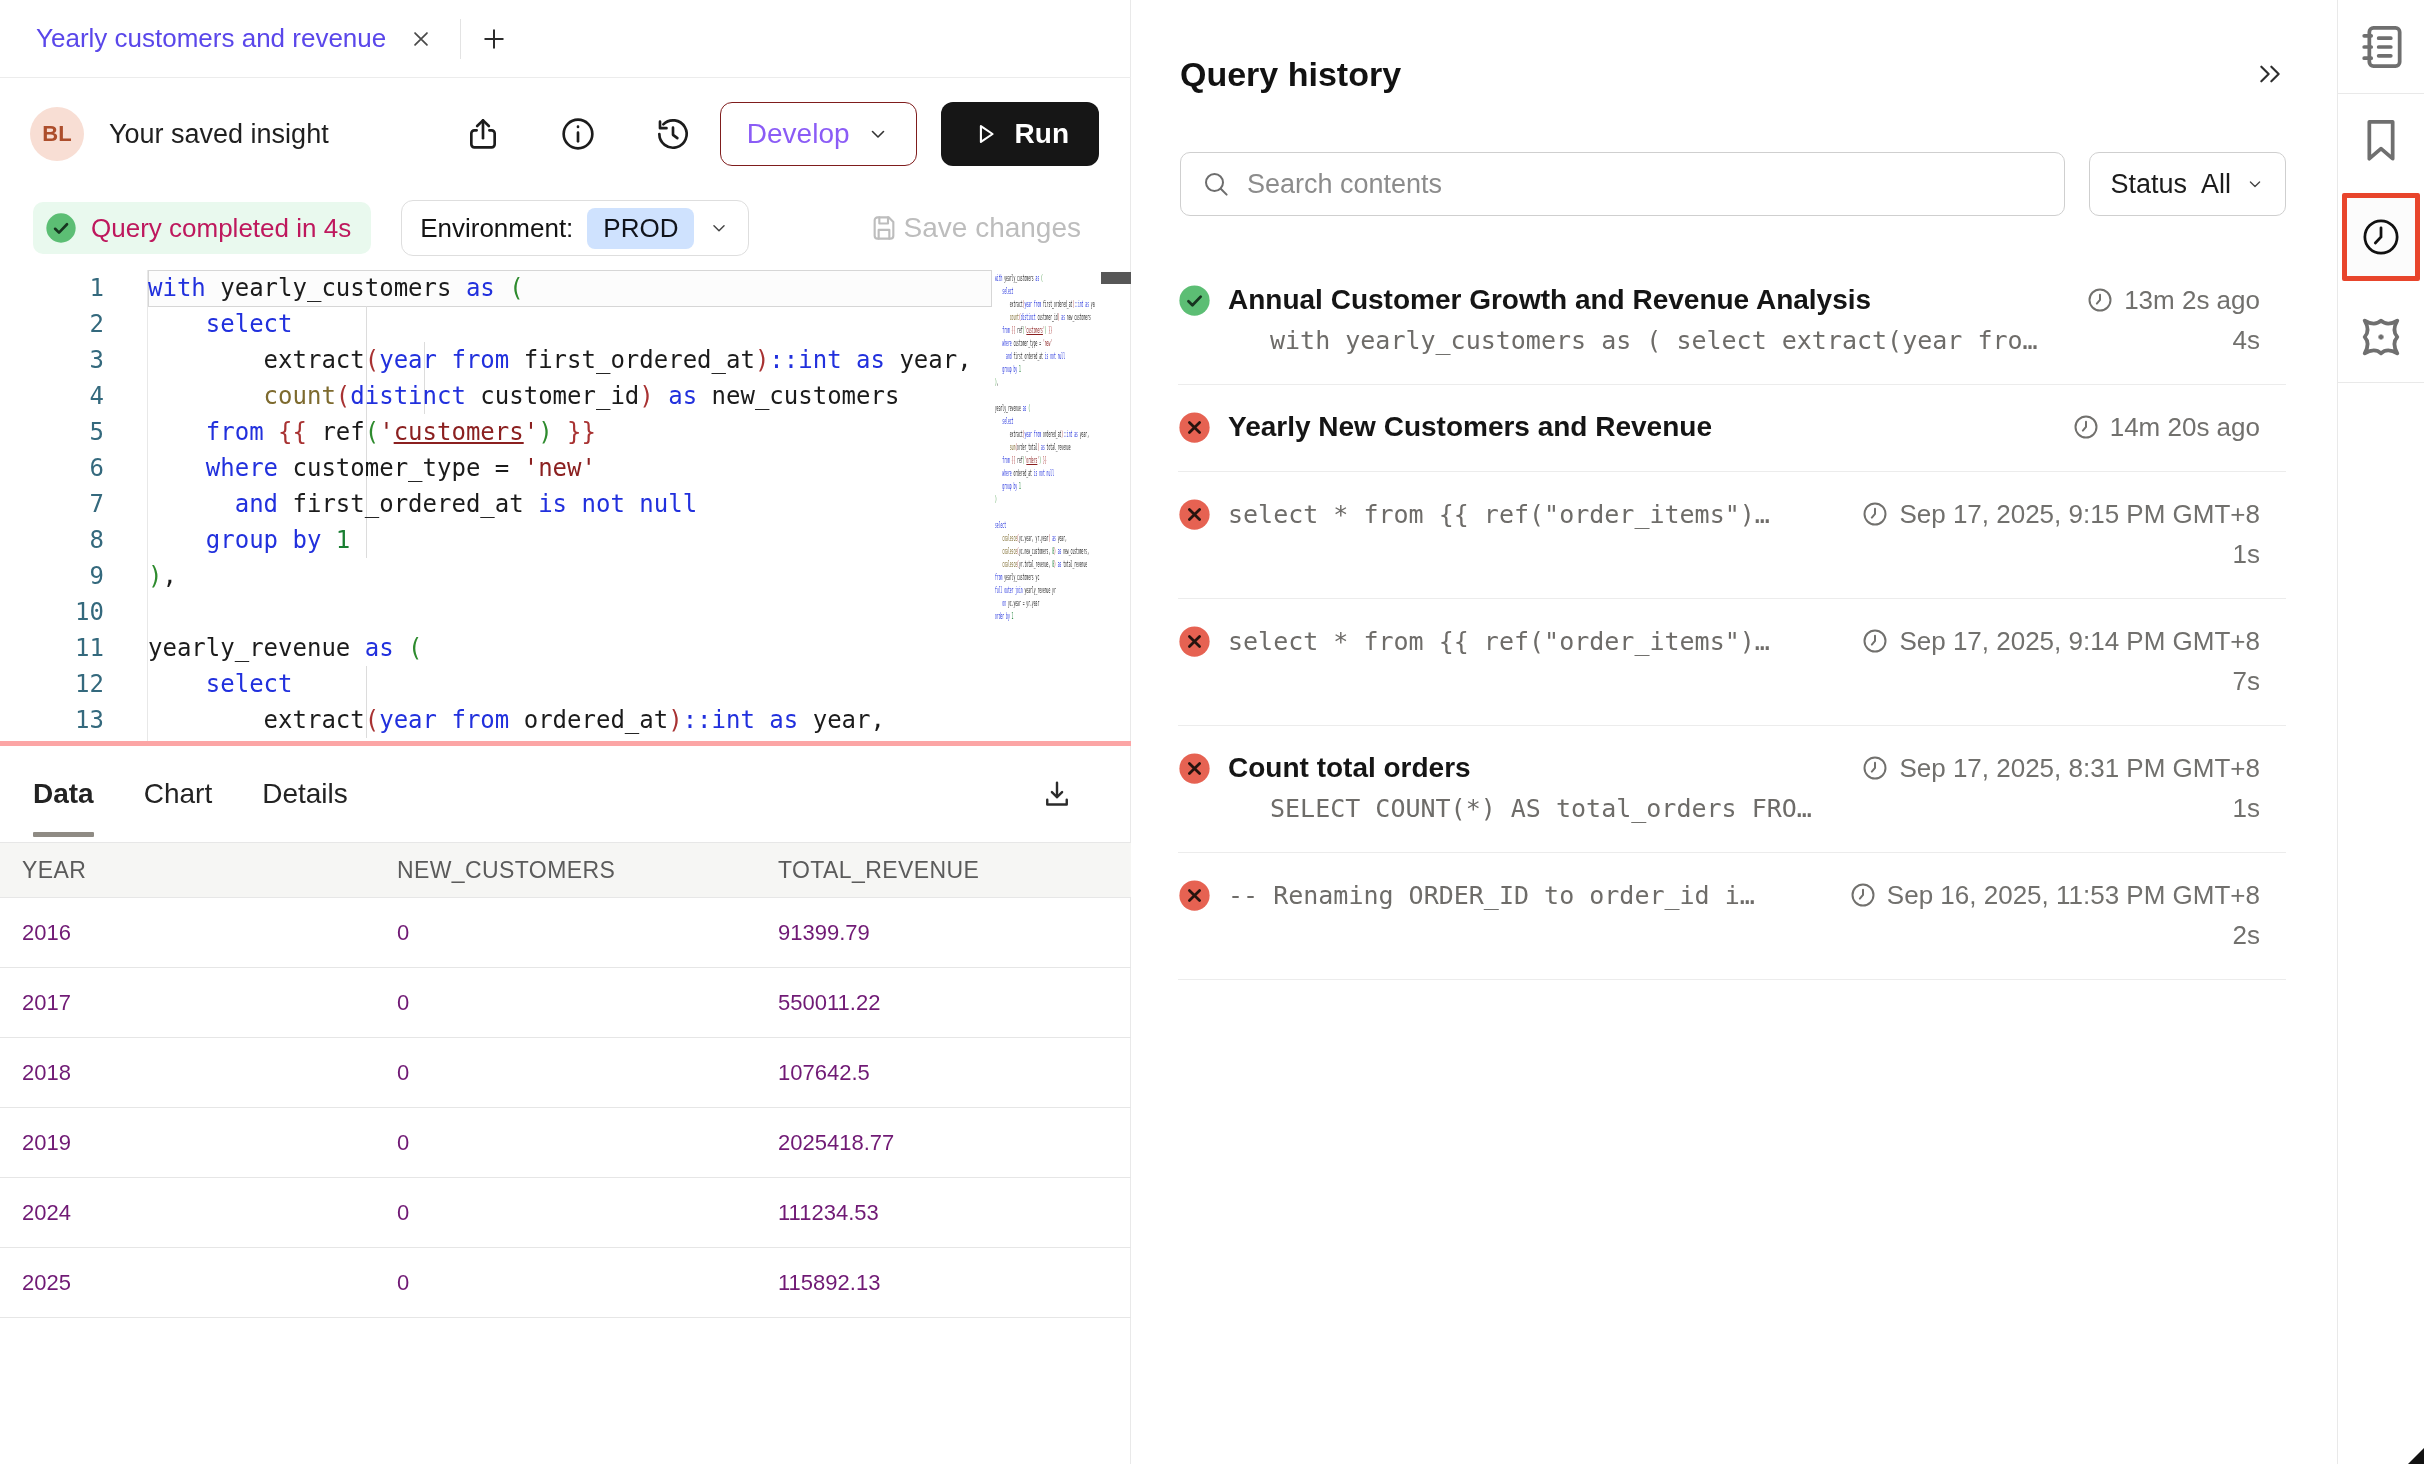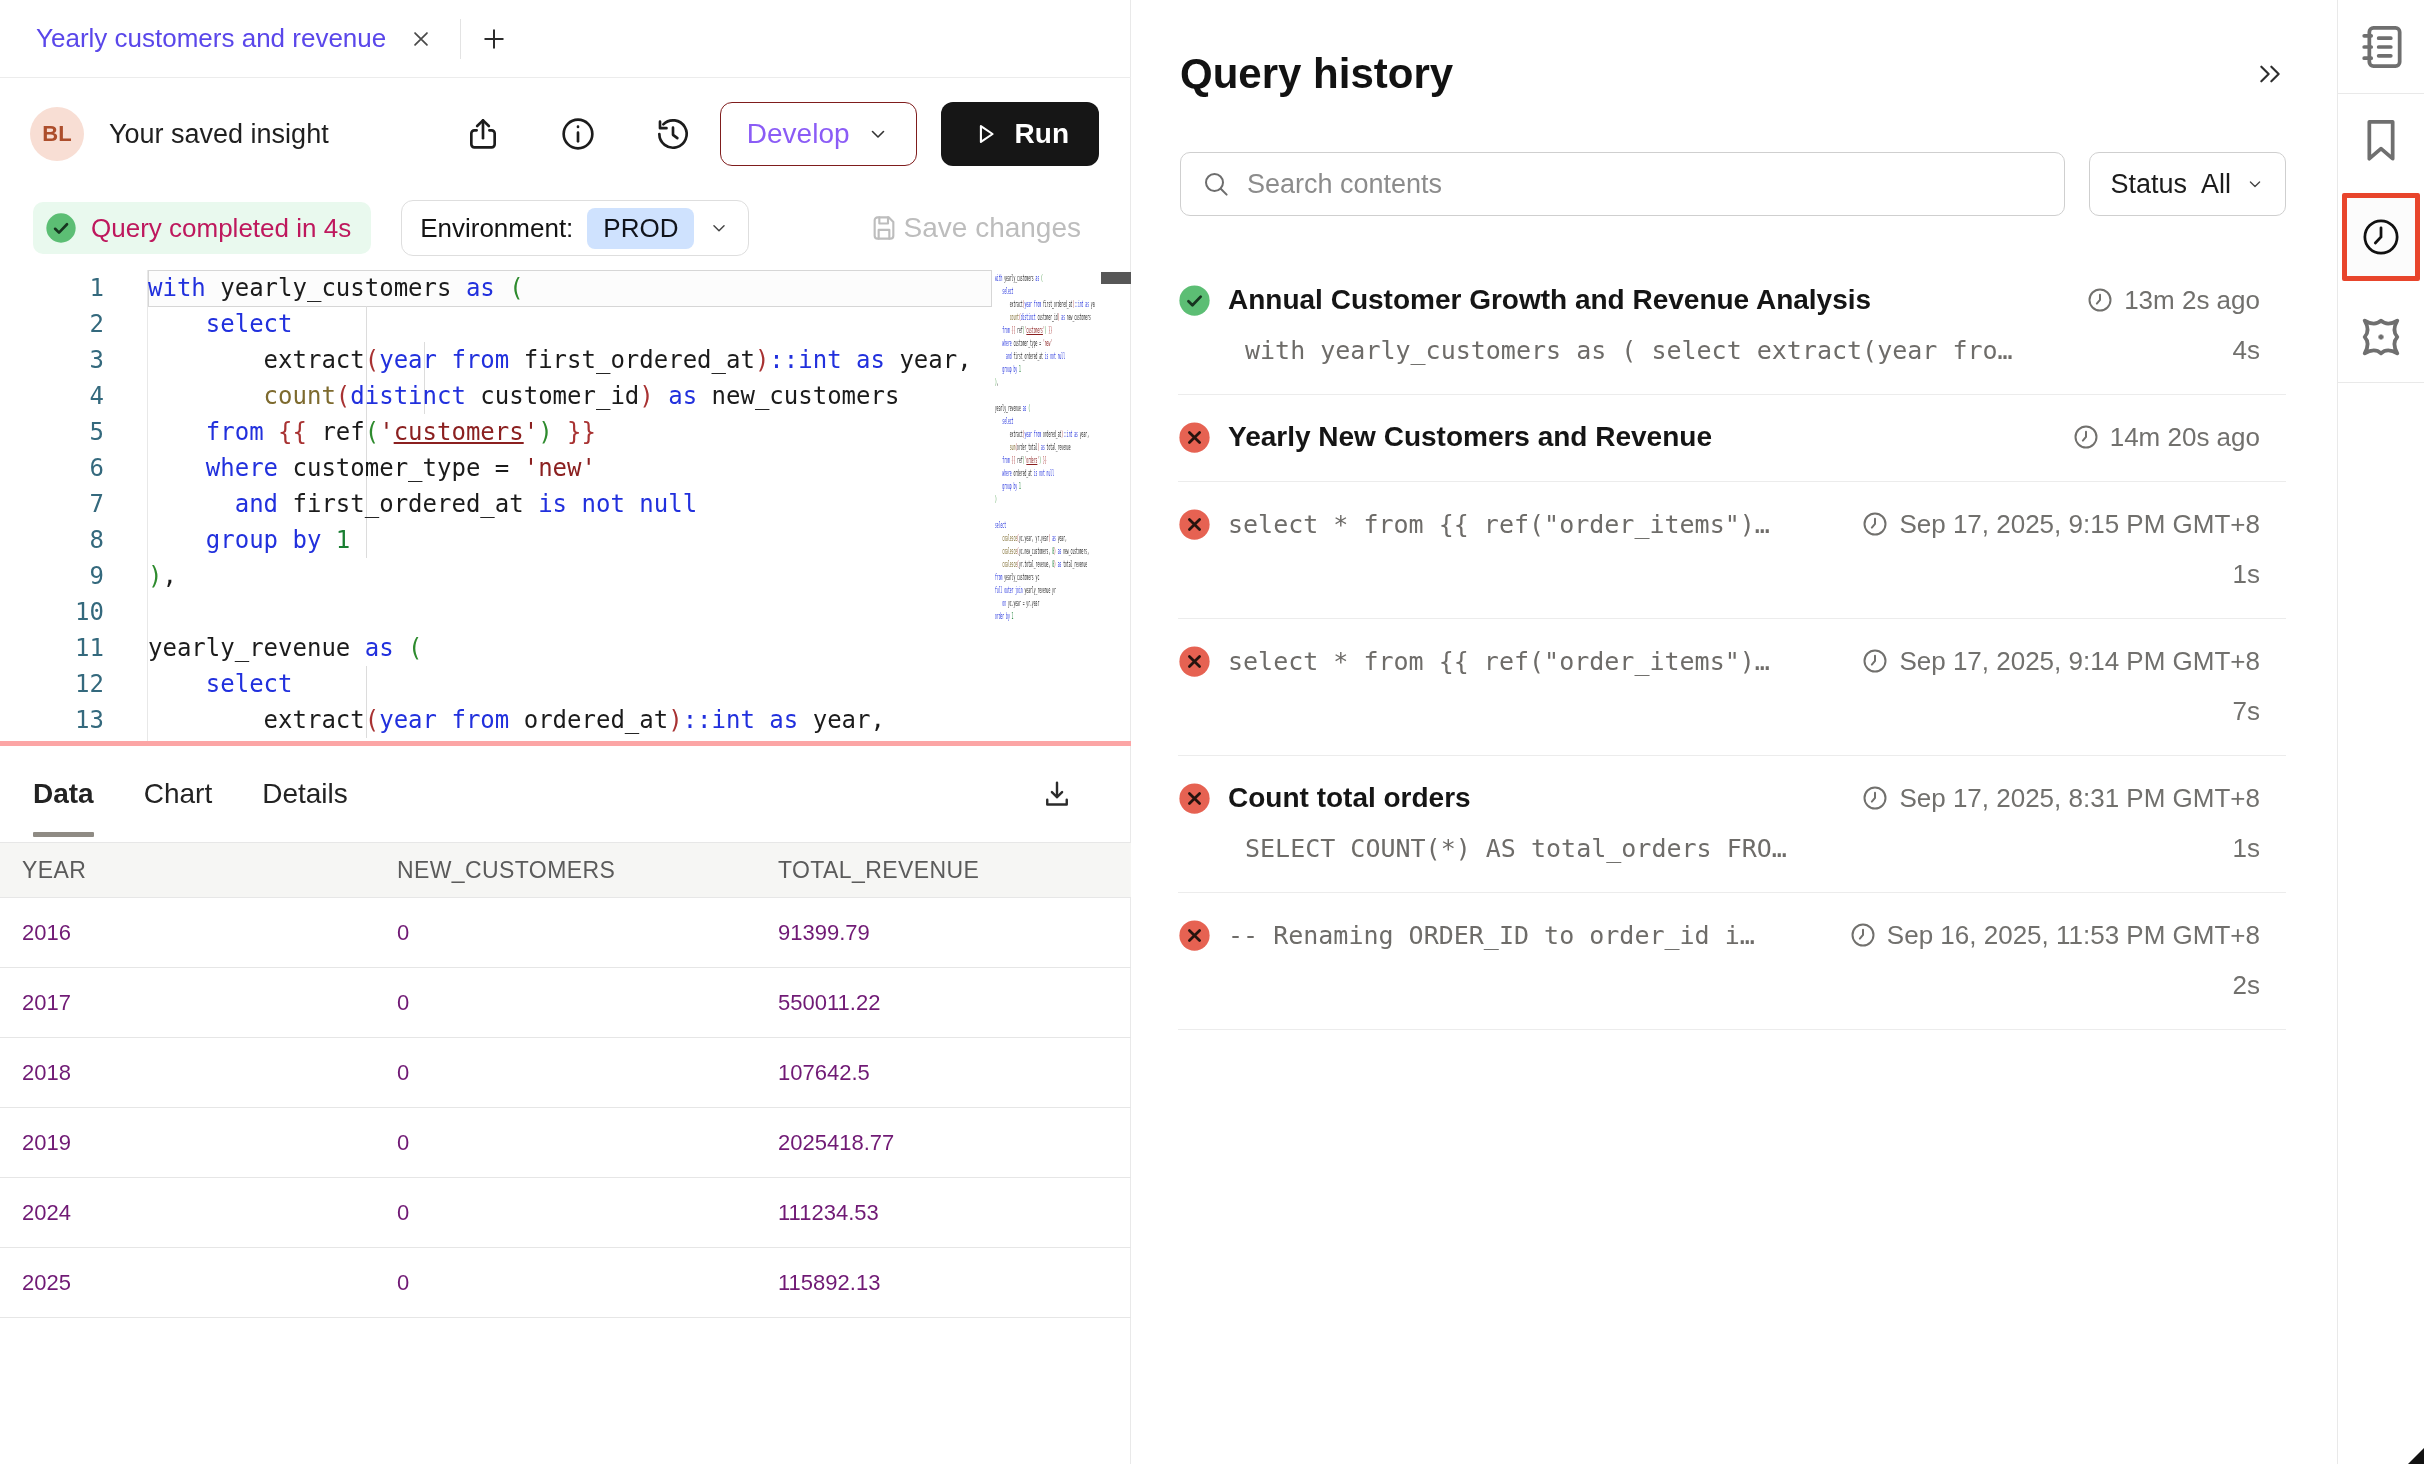--- a/index.html
+++ b/index.html
@@ -72,34 +72,34 @@
   .res-tab.active::after { content:""; position:absolute; left:0; right:0; bottom:5px; height:5px; background:#8f8b84; border-radius:1px; }
   .dl-icon { margin-left:auto; margin-right:56px; width:36px; height:36px; color:#2b2b2b; display:flex; cursor:pointer; }
   .tbl-head { height:56px; background:#f6f6f4; border-top:1px solid #e7e7e7; border-bottom:1px solid #e7e7e7;
     display:grid; grid-template-columns:375px 381px 1fr; align-items:center; padding-left:22px; }
   .th { font-size:23px; color:#5b5b5b; letter-spacing:0.4px; }
   .tbl-row { height:70px; display:grid; grid-template-columns:375px 381px 1fr; align-items:center; padding-left:22px; border-bottom:1px solid #e6e6e6; }
   .td { font-size:22px; color:#701a75; }
 
   
   .qh-header { position:absolute; left:49px; top:44px; right:51px; height:60px; display:flex; align-items:center; }
-  .qh-title { font-size:42px; font-weight:600; color:#121212; }
+  .qh-title { font-size:34px; font-weight:600; color:#121212; }
   .qh-collapse { margin-left:auto; width:32px; height:32px; color:#2e2e2e; display:flex; cursor:pointer; }
   .qh-controls { position:absolute; left:49px; top:152px; right:51px; height:64px; display:flex; gap:24px; }
   .qh-search { flex:1; height:64px; border:1px solid #cfcfcf; border-radius:10px; display:flex; align-items:center; padding:0 20px; background:#fff; }
   .qh-search .mag { width:30px; height:30px; color:#6d6d6d; display:flex; flex:none; }
   .qh-search input { border:none; outline:none; flex:1; margin-left:16px; font-size:27px; color:#222; font-family:"Liberation Sans",sans-serif; background:transparent; }
   .qh-search input::placeholder { color:#8c8c8c; }
   .qh-filter { height:64px; border:1px solid #cfcfcf; border-radius:10px; background:#fff; display:flex; align-items:center; gap:14px;
     padding:0 20px; font-size:27px; color:#1c1c1c; cursor:pointer; white-space:nowrap;justify-content:center; }
   .qh-filter .chev { width:20px; height:20px; color:#444; display:flex; }
   .qh-list { position:absolute; left:47px; top:258px; right:51px; }
   .qh-item { padding:22px 0 24px 0; border-bottom:1px solid #ececec; cursor:pointer; }
   .qh-row { display:flex; align-items:center; min-height:40px; }
-  .qh-row.r2 { margin-top:10px; }
+  .qh-row.r2 { margin-top:0;gap:25px; }
   .qh-status { width:33px; height:33px; display:flex; flex:none; }
   .qh-main { flex:1; margin-left:17px; overflow:hidden; white-space:nowrap; }
   .qh-title-txt { font-size:28px; font-weight:600; color:#151515; }
   .qh-code { font-family:"DejaVu Sans Mono", monospace; font-size:25px; color:#6e6c69; }
   .qh-meta { display:flex; align-items:center; gap:10px; color:#71706d; padding-right:26px; flex:none; }
   .qh-meta .ck { width:28px; height:28px; display:flex; color:#71706d; }
   .qh-meta span { font-size:26px; }
   .qh-dur { margin-left:auto; font-size:26px; color:#71706d; padding-right:26px; }
   .qh-indent { width:50px; flex:none; }
 

